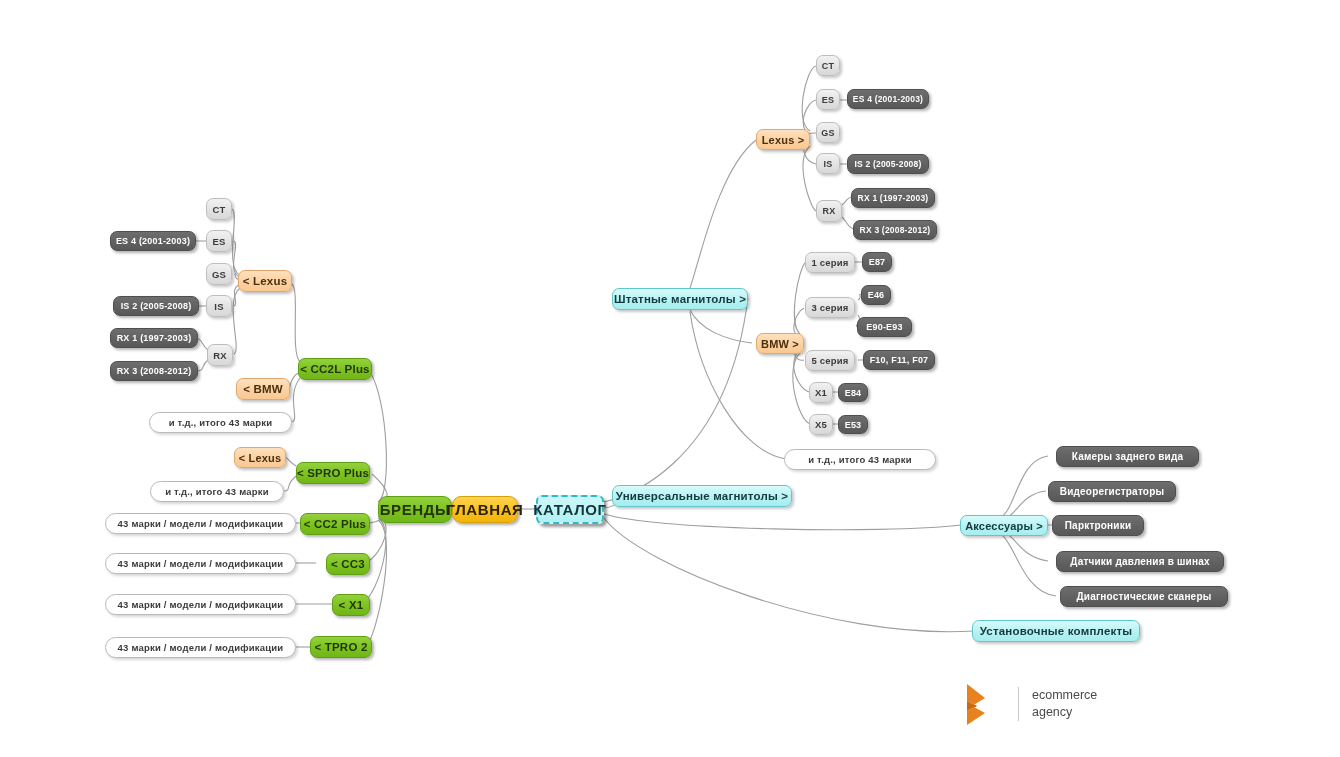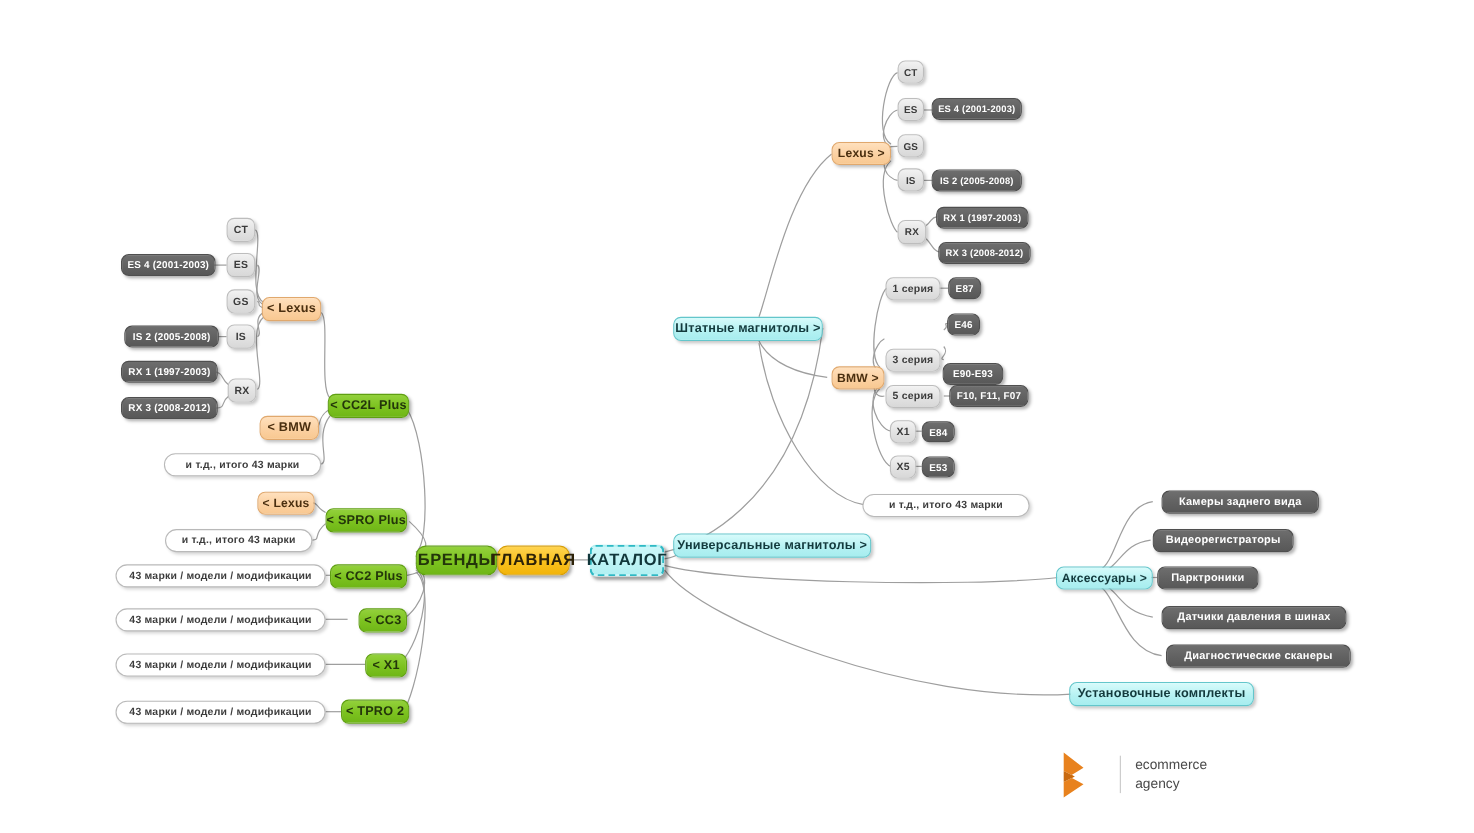--- a/index.html
+++ b/index.html
@@ -177,28 +177,28 @@
   <div class="node n-grey" style="left:816px;top:122px;width:24px;height:21px;font-size:9px;">GS</div>
   <div class="node n-grey" style="left:816px;top:153px;width:24px;height:21px;font-size:9px;">IS</div>
   <div class="node n-grey" style="left:816px;top:200px;width:26px;height:22px;font-size:9px;">RX</div>
 
   <div class="node n-dark" style="left:847px;top:89px;width:82px;height:20px;font-size:8.5px;">ES 4 (2001-2003)</div>
   <div class="node n-dark" style="left:847px;top:154px;width:82px;height:20px;font-size:8.5px;">IS 2 (2005-2008)</div>
   <div class="node n-dark" style="left:851px;top:188px;width:84px;height:20px;font-size:8.5px;">RX 1 (1997-2003)</div>
   <div class="node n-dark" style="left:853px;top:220px;width:84px;height:20px;font-size:8.5px;">RX 3 (2008-2012)</div>
 
   <div class="node n-grey" style="left:805px;top:252px;width:50px;height:21px;font-size:9.5px;text-align:right;">1 серия</div>
-  <div class="node n-grey" style="left:805px;top:297px;width:50px;height:21px;font-size:9.5px;margin-top:20px;">3 серия</div>
+  <div class="node n-grey" style="left:805px;top:297px;width:50px;height:21px;font-size:9.5px;">3 серия</div>
   <div class="node n-grey" style="left:805px;top:350px;width:50px;height:21px;font-size:9.5px;">5 серия</div>
   <div class="node n-grey" style="left:809px;top:382px;width:24px;height:21px;font-size:9.5px;">X1</div>
   <div class="node n-grey" style="left:809px;top:414px;width:24px;height:21px;font-size:9.5px;">X5</div>
 
   <div class="node n-dark" style="left:862px;top:252px;width:30px;height:20px;font-size:9px;">E87</div>
   <div class="node n-dark" style="left:861px;top:285px;width:30px;height:20px;font-size:9px;">E46</div>
-  <div class="node n-dark" style="left:857px;top:330px;width:55px;height:20px;font-size:9px;">E90-E93</div>
+  <div class="node n-dark" style="left:857px;top:317px;width:55px;height:20px;font-size:9px;">E90-E93</div>
   <div class="node n-dark" style="left:863px;top:350px;width:72px;height:20px;font-size:9px;">F10, F11, F07</div>
   <div class="node n-dark" style="left:838px;top:383px;width:30px;height:19px;font-size:9px;">E84</div>
   <div class="node n-dark" style="left:838px;top:415px;width:30px;height:19px;font-size:9px;">E53</div>
 
   <div class="node n-dark" style="left:1056px;top:446px;width:143px;height:21px;font-size:10px;">Камеры заднего вида</div>
   <div class="node n-dark" style="left:1048px;top:481px;width:128px;height:21px;font-size:10px;">Видеорегистраторы</div>
   <div class="node n-dark" style="left:1052px;top:515px;width:92px;height:21px;font-size:10px;">Парктроники</div>
   <div class="node n-dark" style="left:1056px;top:551px;width:168px;height:21px;font-size:10px;">Датчики давления в шинах</div>
   <div class="node n-dark" style="left:1060px;top:586px;width:168px;height:21px;font-size:10px;">Диагностические сканеры</div>
 

